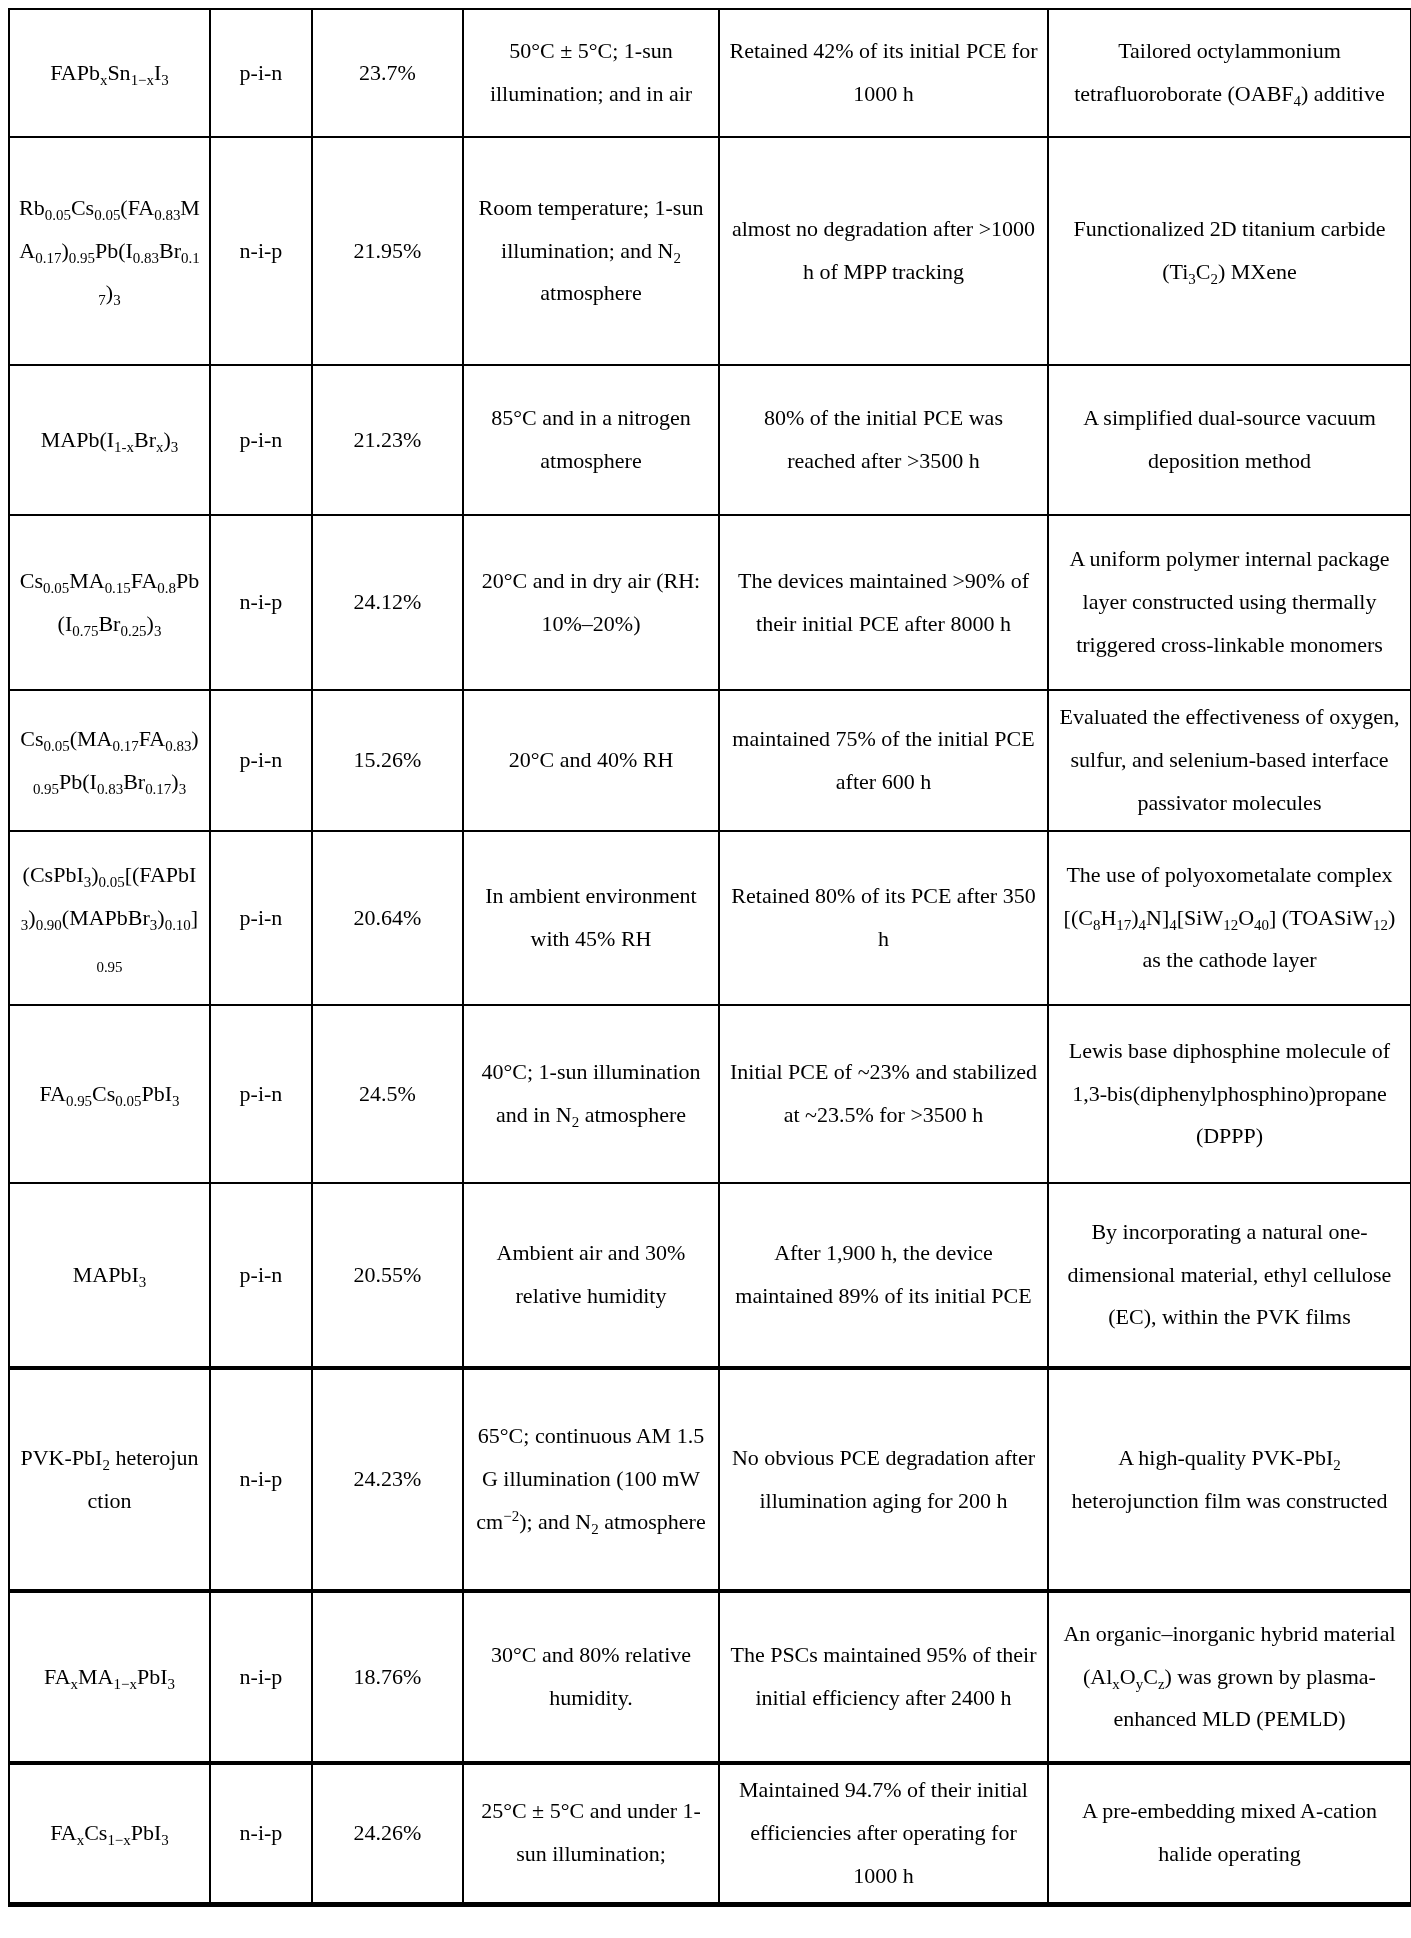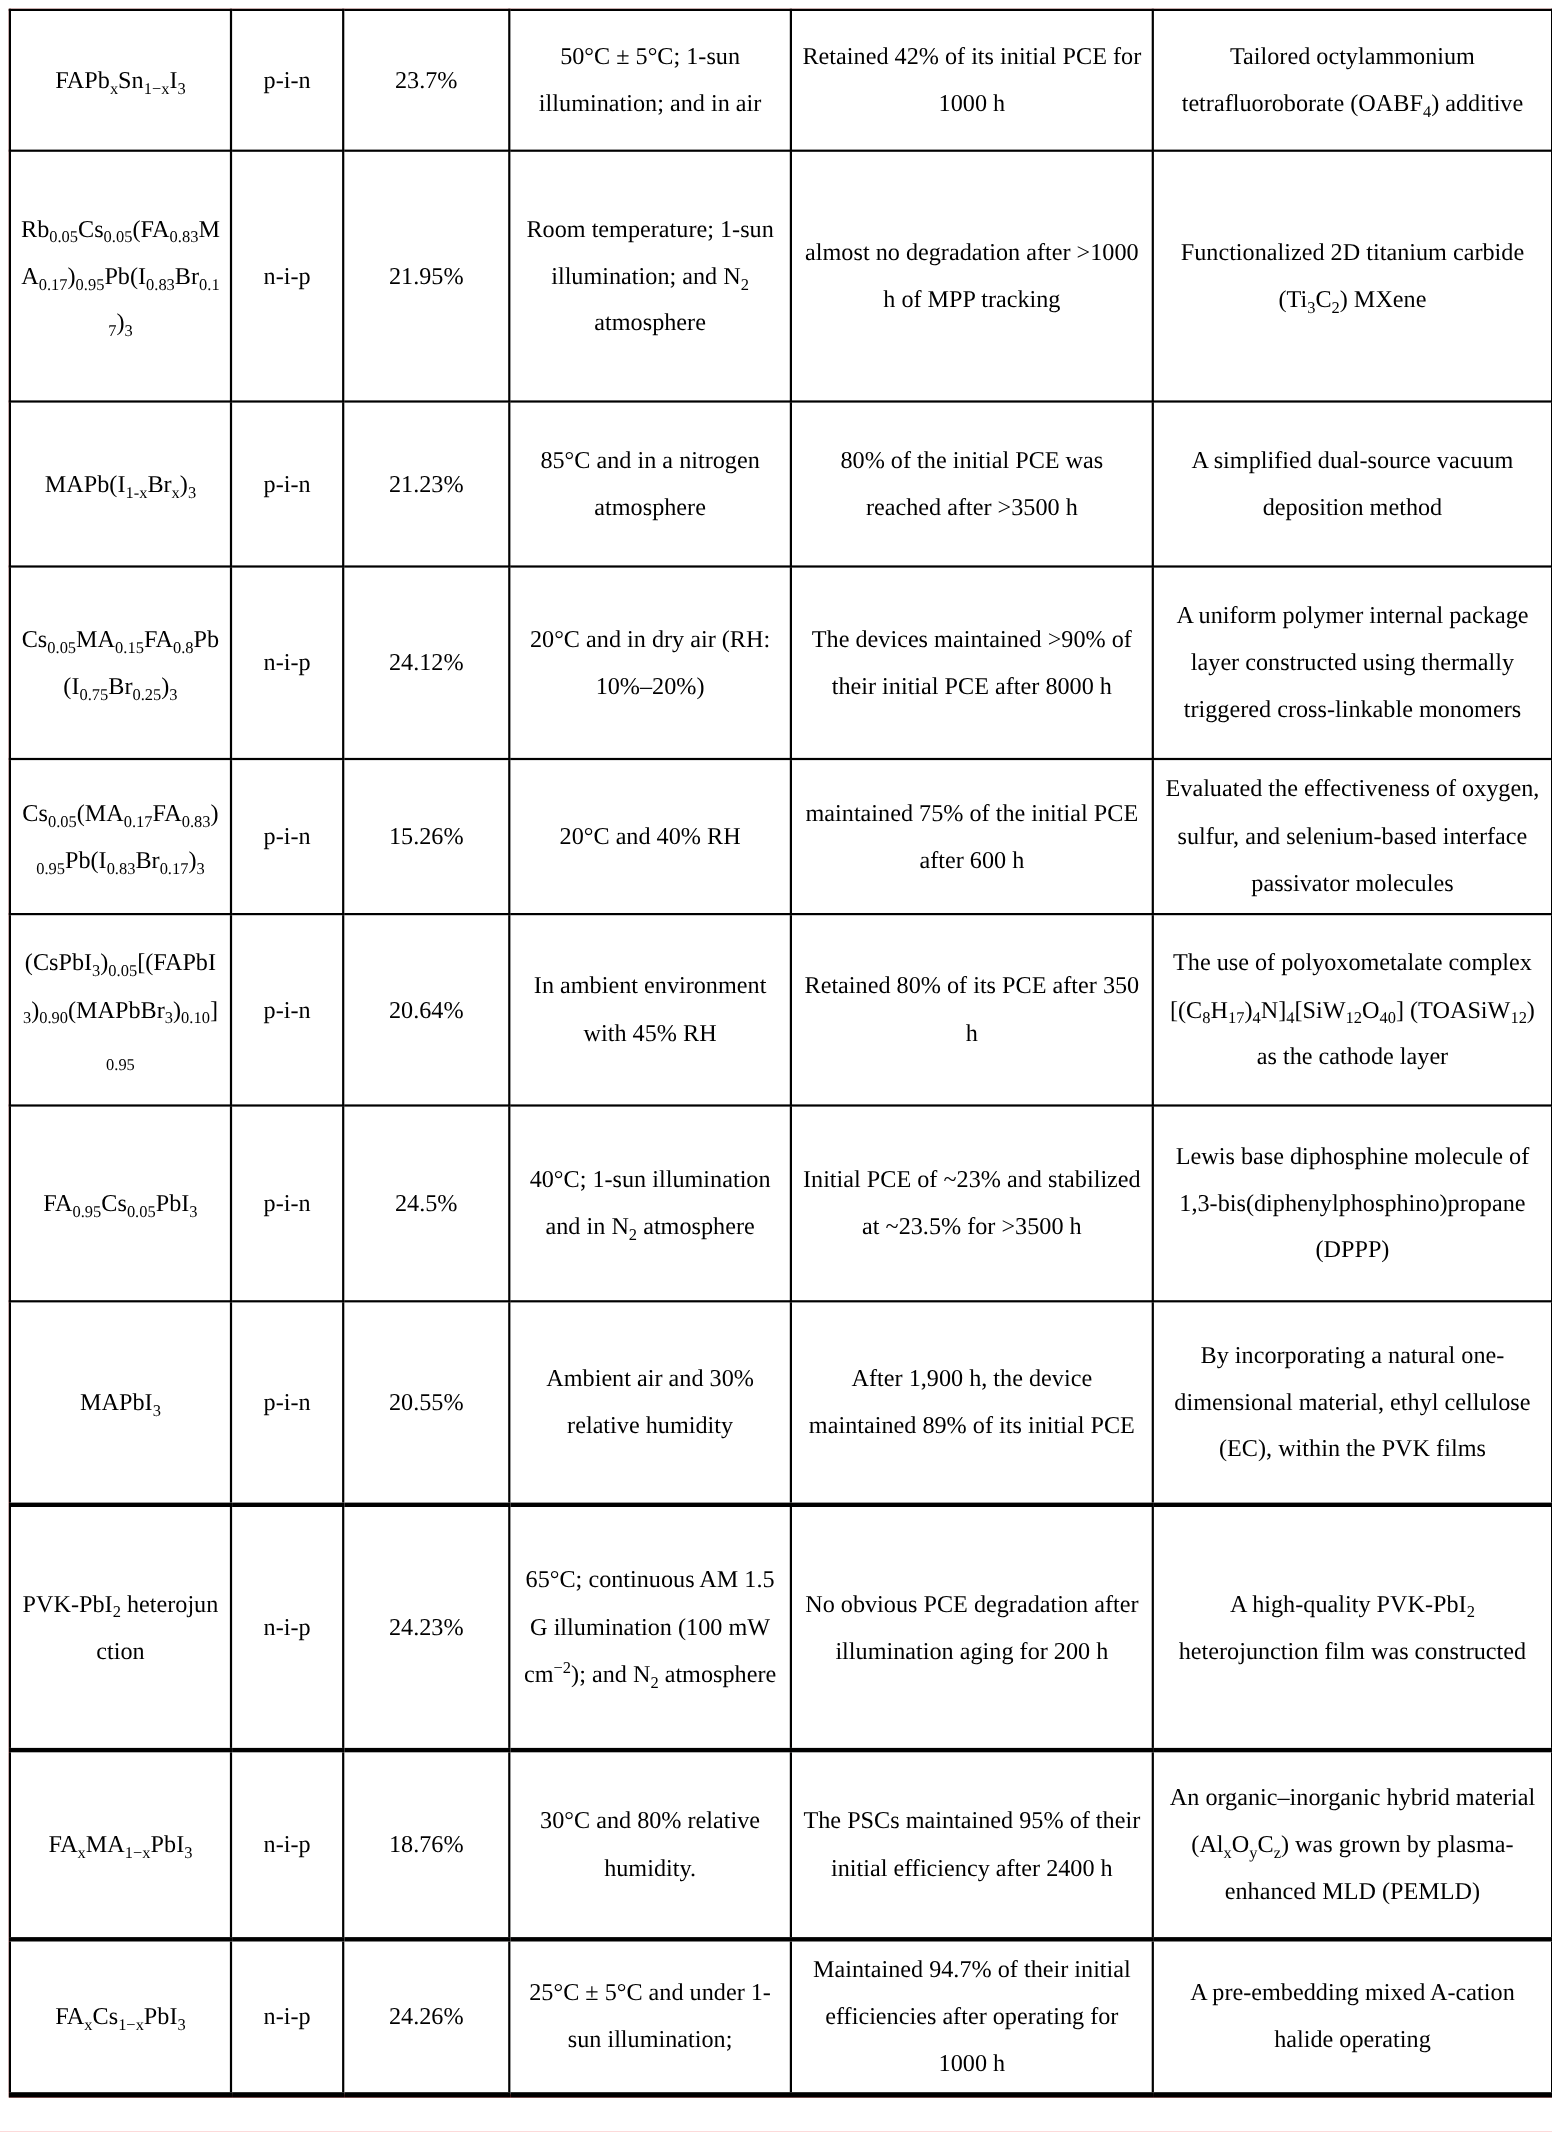--- a/index.html
+++ b/index.html
@@ -10,21 +10,21 @@
   body {
     font-family: "Liberation Serif", "DejaVu Serif", serif;
     color: #000000;
     width: 1411px;
   }
   table.paper-table {
     border-collapse: collapse;
     table-layout: fixed;
     width: 1396px;
     margin: 8px 0 0 8px;
-    background: #ef4444;
+    background: #f0abfc;
   }
   table.paper-table td {
     border: 2px solid #000000;
     text-align: center;
     vertical-align: middle;
     font-size: 22px;
     line-height: 1.95;
     padding: 4px 9px;
     overflow-wrap: anywhere;
     background: #ffffff;

